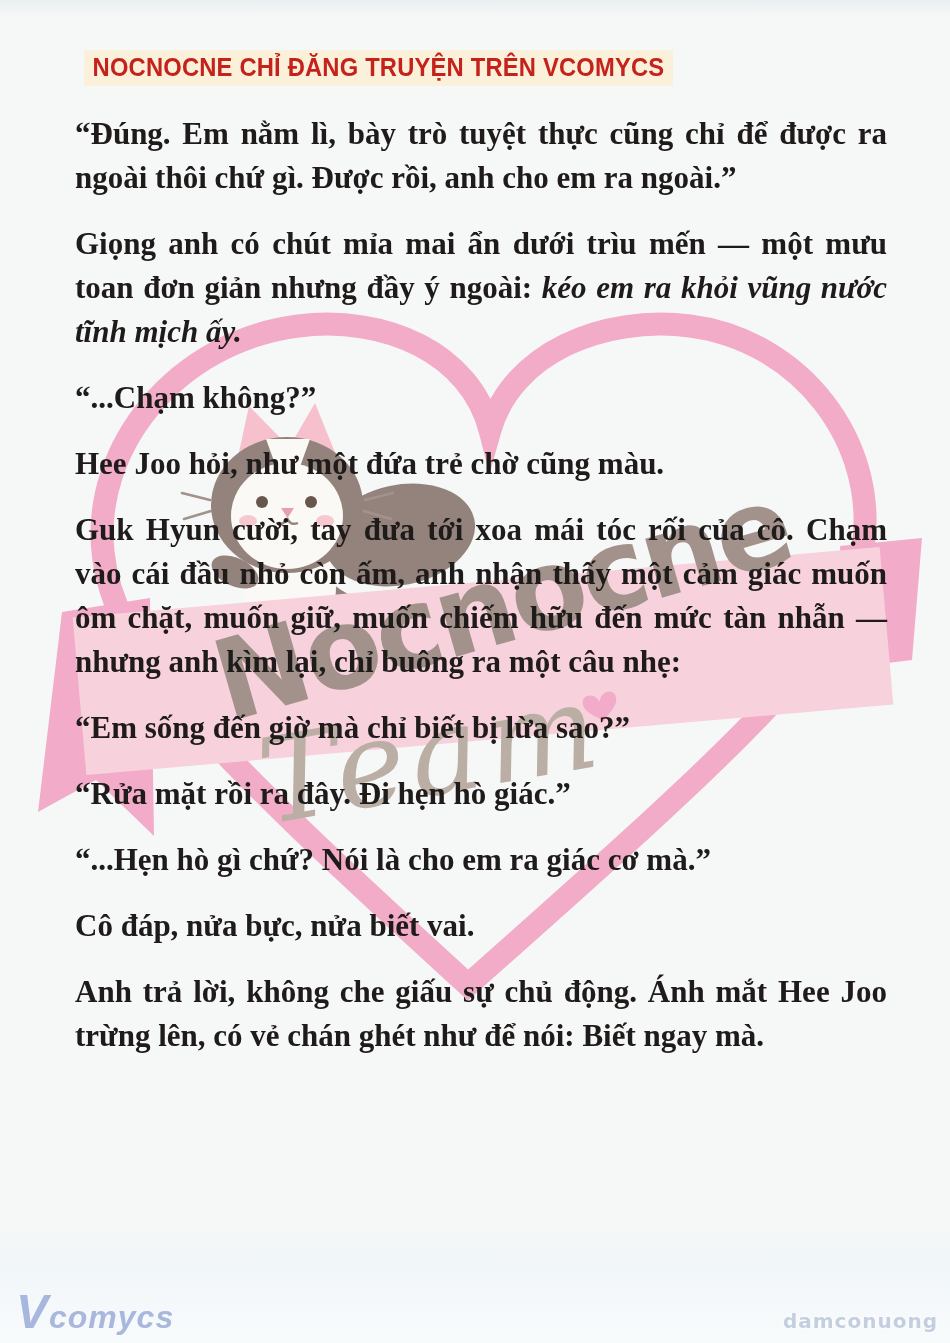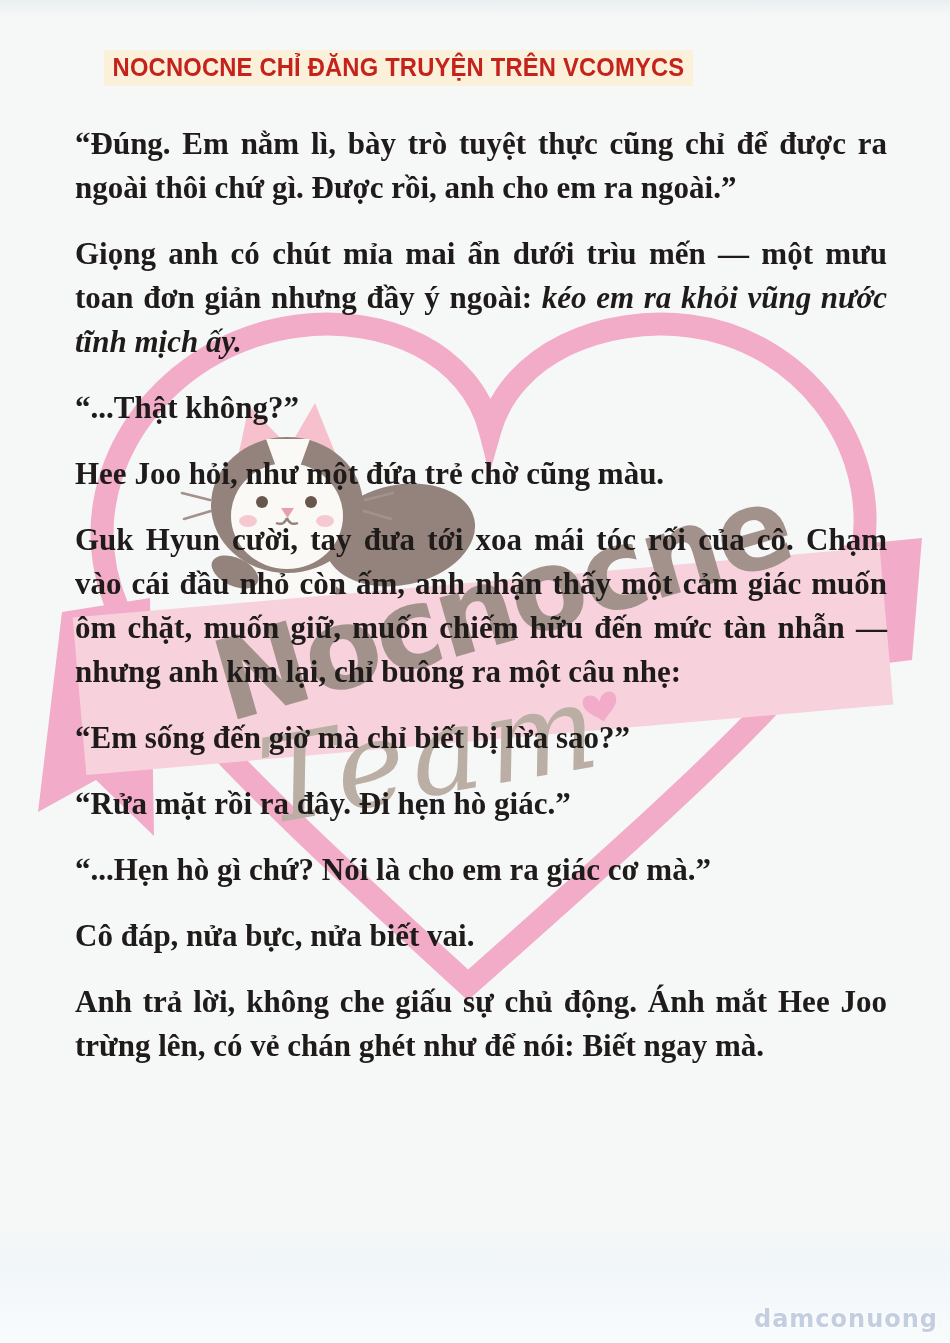--- a/index.html
+++ b/index.html
@@ -4,58 +4,58 @@
 <style>
   html,body{margin:0;padding:0;}
   .page{
     position:relative;
     width:950px;height:1343px;
     overflow:hidden;
     background:linear-gradient(180deg,#e9eff0 0%,#f6f8f7 1.2%,#f6f8f7 91%,#f1f6f9 94%,#f8fbfc 100%);
     font-family:"Liberation Serif", serif;
   }
   .watermark{position:absolute;left:0;top:0;width:950px;height:1343px;opacity:.93;}
-  .page-header{position:absolute;top:50px;left:104px;}
+  .page-header{position:absolute;top:50px;left:84px;}
   .notice{
     display:inline-block;
     background:#fbf0da;
     color:#c5221c;
     font-family:"Liberation Sans", sans-serif;
     font-weight:bold;
     font-size:25px;
     letter-spacing:.2px;
     padding:3px 9px 4px;
     transform:scaleX(.95);
     transform-origin:left center;
     white-space:nowrap;
   }
   .article{
     position:absolute;top:112px;left:75px;width:812px;
   }
   .article p{
-    margin:10px 0 22px 0;
+    margin:0 0 22px 0;
     font-size:31px;
     line-height:44px;
     font-weight:bold;
     color:#1e1b1a;
     text-align:justify;
   }
   .article .em{font-style:italic;}
   .footer-logo{
     position:absolute;left:16px;bottom:4px;
     font-family:"Liberation Sans", sans-serif;
     font-style:italic;font-weight:bold;
     font-size:32px;color:#96a7d6;opacity:.8;
     letter-spacing:1px;
   }
   .footer-logo::first-letter{font-size:1.5em;}
   .footer-credit{
     position:absolute;right:12px;bottom:10px;
     font-family:"DejaVu Sans", sans-serif;
-    font-weight:bold;font-size:24px;
+    font-weight:bold;font-size:20px;
     color:#c3cee0;
     text-shadow:0 0 2px #ffffff,0 0 5px #ffffff;
     letter-spacing:1px;
   }
 </style>
 </head>
 <body>
 
 <div class="page">
 
@@ -99,25 +99,26 @@
     <path transform="translate(598 694) rotate(-12)" d="M0 8 C -3 -3 -17 -3 -17 7 C -17 16 -6 21 0 28 C 6 21 17 16 17 7 C 17 -3 3 -3 0 8 Z" fill="#f2a6c5"></path>
   </svg>
 
   <header class="page-header">
     <span class="notice">NOCNOCNE CHỈ ĐĂNG TRUYỆN TRÊN VCOMYCS</span>
   </header>
 
   <main class="article">
       <p><span>“Đúng. Em nằm lì, bày trò tuyệt thực cũng chỉ để được ra ngoài thôi chứ gì. Được rồi, anh cho em ra ngoài.”</span></p>
       <p><span>Giọng anh có chút mỉa mai ẩn dưới trìu mến — một mưu toan đơn giản nhưng đầy ý ngoài: </span><span class="em">kéo em ra khỏi vũng nước tĩnh mịch ấy.</span></p>
-      <p><span>“...Thật không?”</span></p>
+      <p><span>“...Chạm không?”</span></p>
       <p><span>Hee Joo hỏi, như một đứa trẻ chờ cũng màu.</span></p>
       <p><span>Guk Hyun cười, tay đưa tới xoa mái tóc rối của cô. Chạm vào cái đầu nhỏ còn ấm, anh nhận thấy một cảm giác muốn ôm chặt, muốn giữ, muốn chiếm hữu đến mức tàn nhẫn — nhưng anh kìm lại, chỉ buông ra một câu nhẹ:</span></p>
       <p><span>“Em sống đến giờ mà chỉ biết bị lừa sao?”</span></p>
       <p><span>“Rửa mặt rồi ra đây. Đi hẹn hò giác.”</span></p>
       <p><span>“...Hẹn hò gì chứ? Nói là cho em ra giác cơ mà.”</span></p>
       <p><span>Cô đáp, nửa bực, nửa biết vai.</span></p>
       <p><span>Anh trả lời, không che giấu sự chủ động. Ánh mắt Hee Joo trừng lên, có vẻ chán ghét như để nói: Biết ngay mà.</span></p>
     </main>
 
+  <div class="footer-logo">Vcomycs</div>
   <div class="footer-credit">damconuong</div>
 
 </div>
 
 </body></html>

